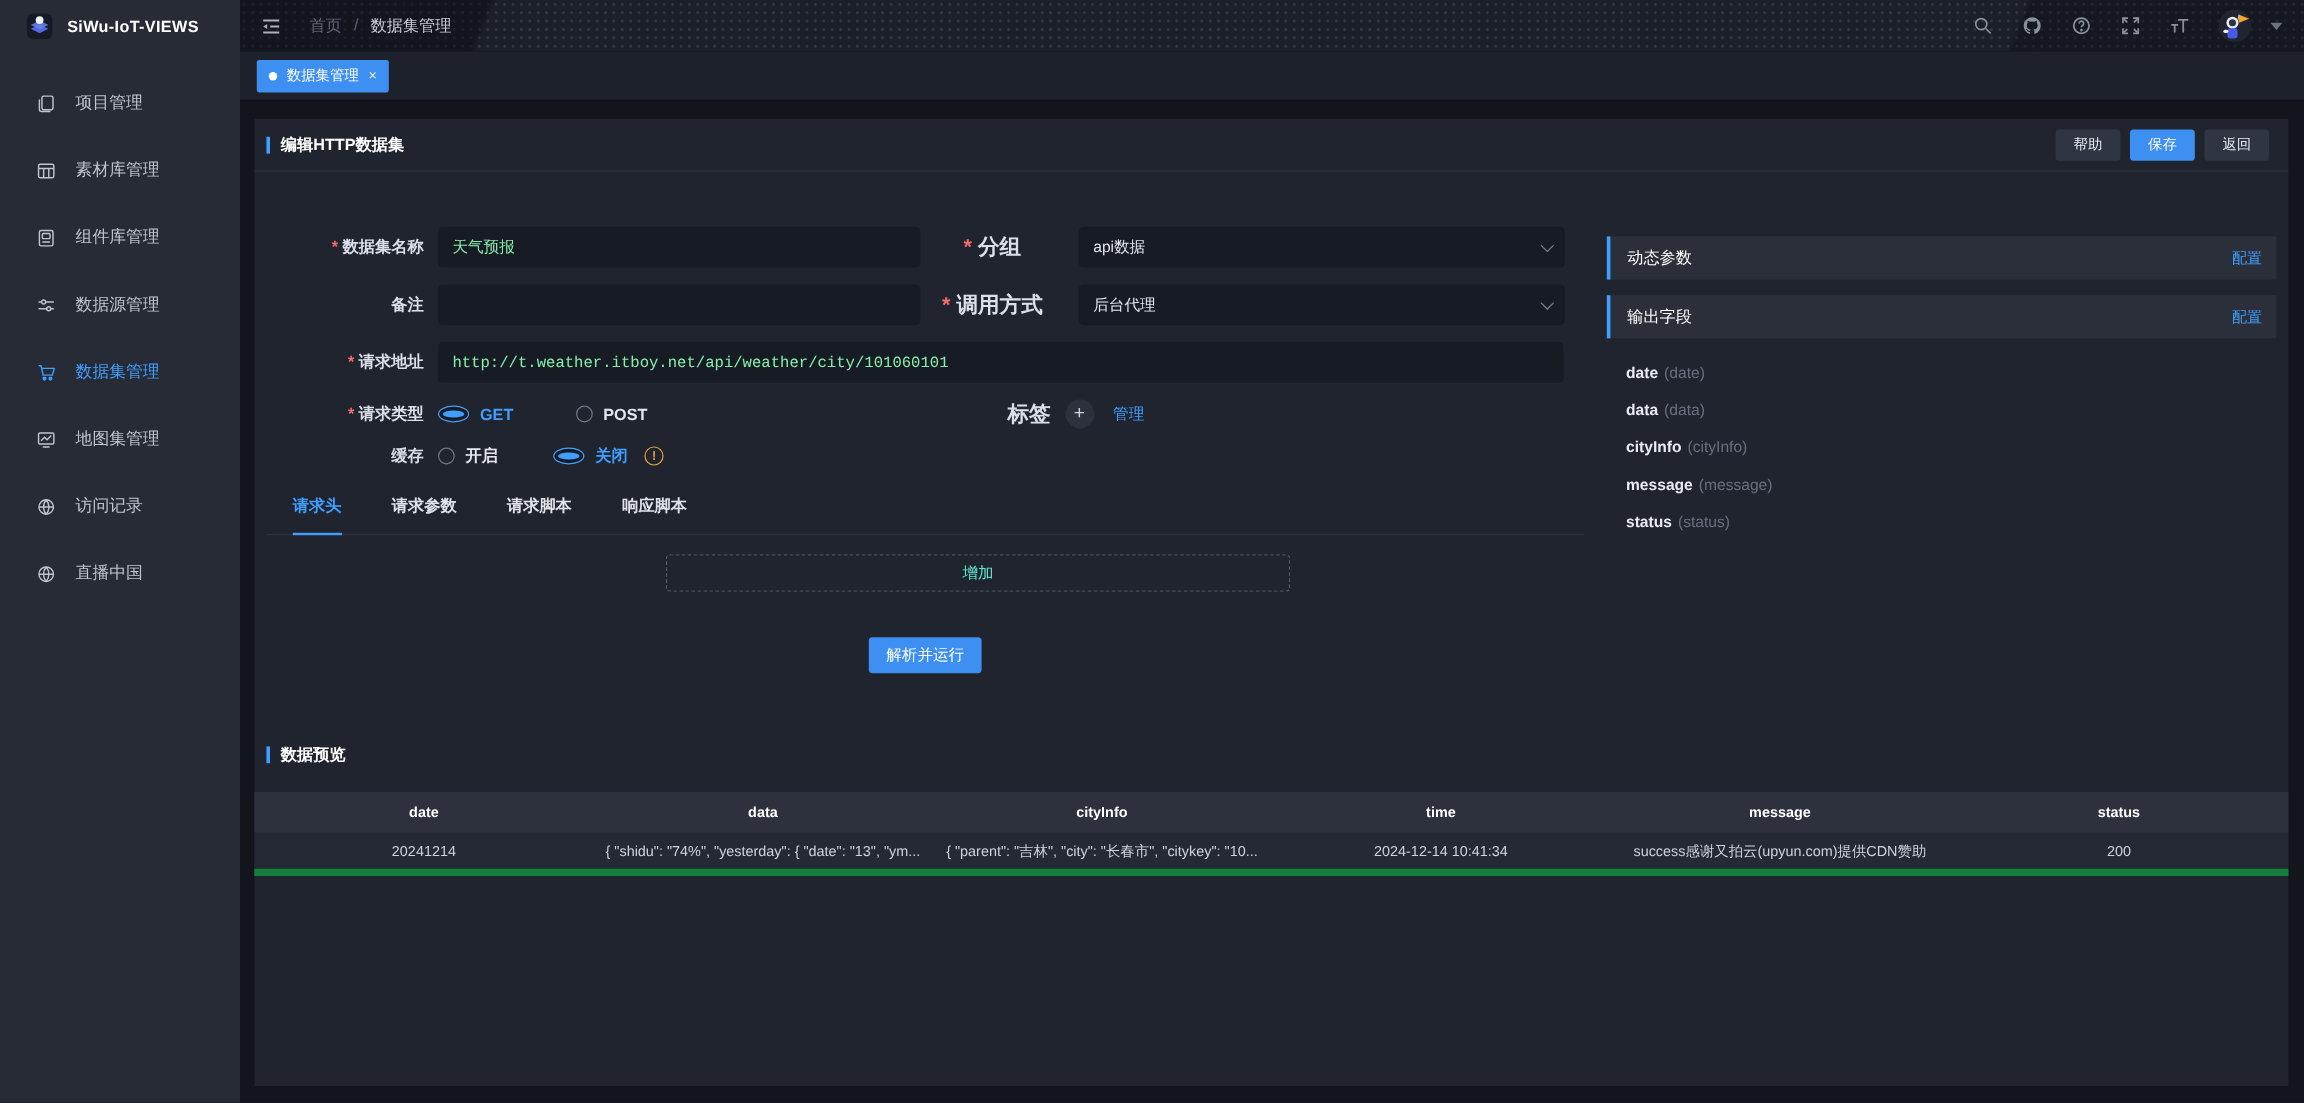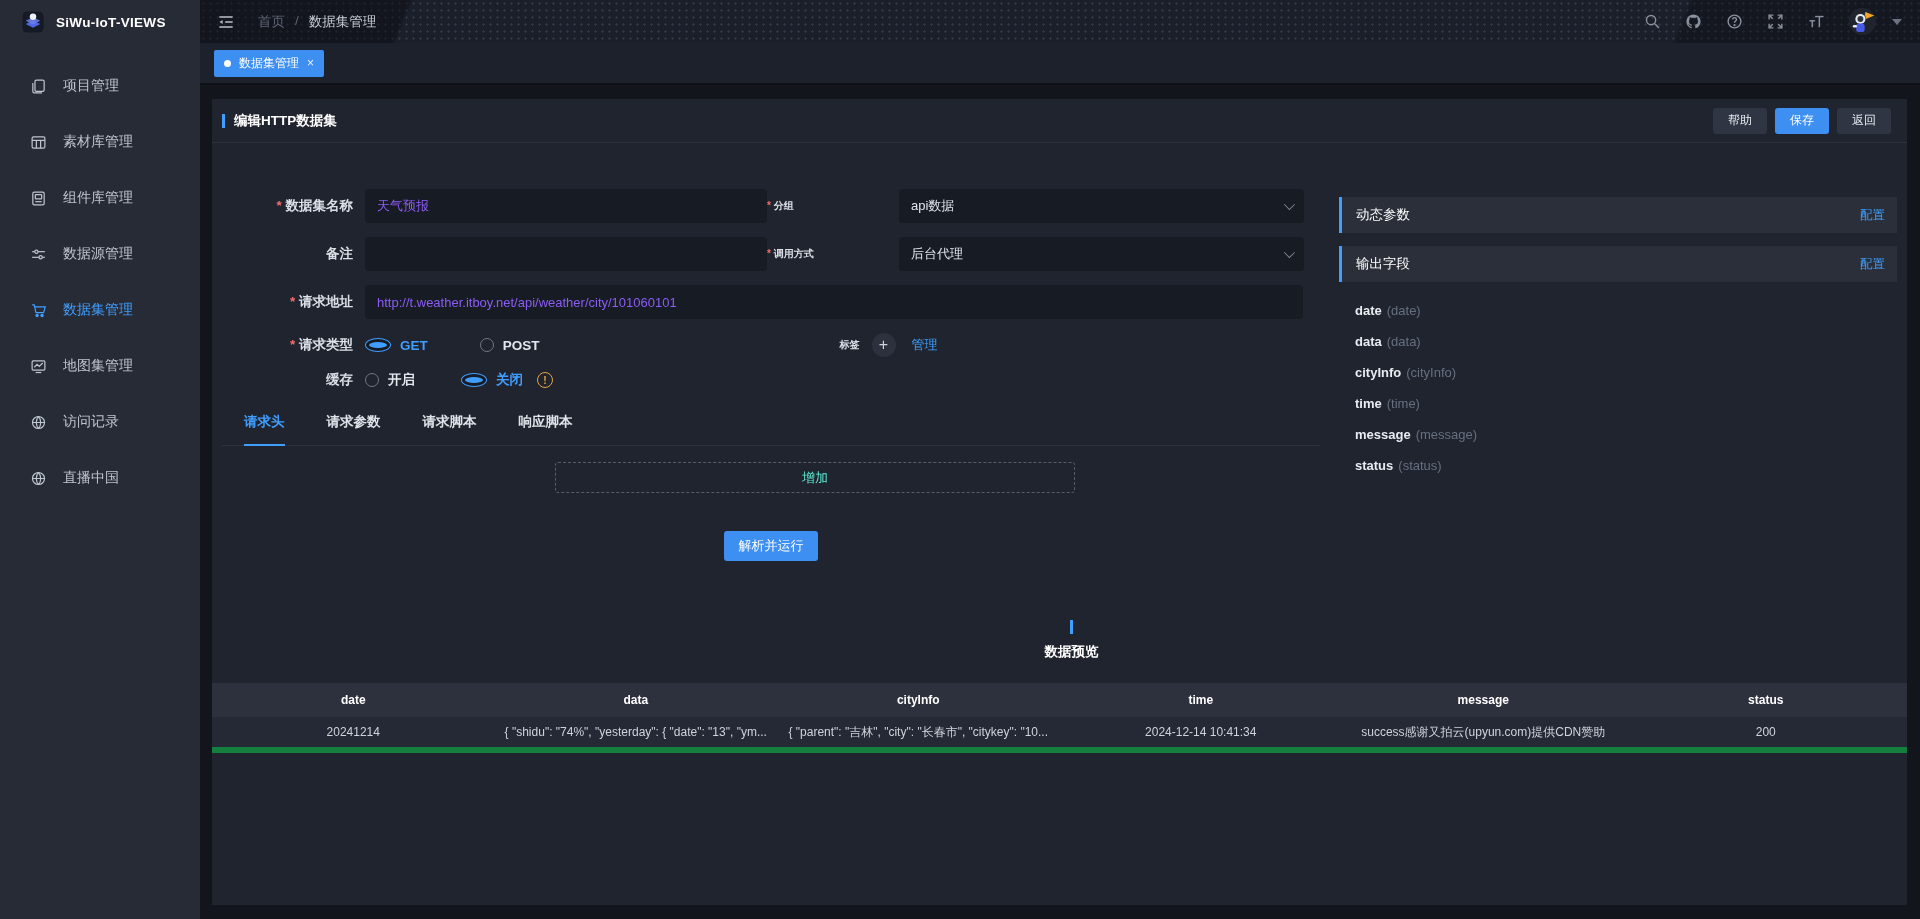--- a/index.html
+++ b/index.html
@@ -55,25 +55,25 @@
   .head-actions { margin-left:auto; display:flex; gap:8px;align-items:flex-end; }
   .btn { height:26px; padding:0 15px; font-size:12px; border-radius:3px; display:flex; align-items:center;
          color:#e6eaf1; background:#2f3542; border:none; cursor:pointer; font-family:inherit; }
   .btn.primary { background:#3d8ff2; color:#fff; }
 
   
   .form-zone { padding:46px 0 0 10px; width:1108px; }
   .frow { display:flex; align-items:center; margin-bottom:14px; }
   .lbl { width:143px; text-align:right; padding-right:12px; color:#dbdfe7; font-size:13.5px;
          font-weight:bold; flex:none; }
-  .lbl2 { width:132px; text-align:left; padding-right:12px; color:#dbdfe7; font-size:10px;
+  .lbl2 { width:132px; text-align:center; padding-right:12px; color:#dbdfe7; font-size:18px;
           font-weight:bold; flex:none; }
   .req::before { content:"* "; color:#f56c6c; font-weight:bold; }
-  .inp { height:34px; background:#171b24; border:none; border-radius:4px; color:#8b5cf6;
-         font-size:13px; padding:0 12px; outline:none; font-family:Liberation Sans, sans-serif; }
+  .inp { height:34px; background:#171b24; border:none; border-radius:4px; color:#86efac;
+         font-size:13px; padding:0 12px; outline:none; font-family:Liberation Mono, monospace; }
   .w400 { width:402px; }
   .sel { height:34px; background:#171b24; border-radius:4px; color:#e2e6ed; font-size:13px;
          padding:0 12px; display:flex; align-items:center; justify-content:space-between;
          cursor:pointer; width:405px; }
   .chev { width:8px; height:8px; border-right:1.5px solid #7a8190; border-bottom:1.5px solid #7a8190;
           transform:rotate(45deg) translateY(-2px); }
   .w938 { width:938px; }
 
   .radio-group { display:flex; align-items:center; gap:52px; }
   .radio { display:flex; align-items:center; gap:9px; cursor:pointer; }
@@ -110,21 +110,21 @@
                 margin-bottom:13px; }
   .panel-bar { width:3px; height:36px; background:#409eff; margin-right:14px; flex:none; }
   .panel-title { font-weight:normal; color:#ffffff; font-size:13.5px; }
   .panel-link { margin-left:auto; color:#409eff; font-size:12.5px; cursor:pointer; }
   .field-item { padding:8px 0 8px 16px; font-size:13px; }
   .field-name { color:#e8ecf2; font-weight:bold; }
   .field-alias { color:#677080; margin-left:5px; }
 
   
   .preview-zone { position:absolute; left:0; right:0; top:521px; }
-  .pv-title { display:flex; align-items:center; gap:9px; padding-left:24px; margin-bottom:22px;flex-direction:column; }
+  .pv-title { display:flex; align-items:center; gap:9px; padding-left:10px; margin-bottom:22px; }
   .tbl-head { display:flex; height:34px; background:#2c313d; align-items:center; }
   .tbl-row { display:flex; height:36px; background:#242935; align-items:center;
              border-bottom:6px solid #15803d; }
   .cell { flex:1; text-align:center; font-size:12px; color:#ced3db; overflow:hidden;
           white-space:nowrap; text-overflow:ellipsis; padding:0 6px; }
   .tbl-head .cell { color:#ffffff; font-weight:bold; }
 </style>
 </head>
 <body>
 
@@ -392,23 +392,20 @@
     <div class="field-item">
       <span class="field-name">date</span><span class="field-alias">(date)</span>
     </div>
     <div class="field-item">
       <span class="field-name">data</span><span class="field-alias">(data)</span>
     </div>
     <div class="field-item">
       <span class="field-name">cityInfo</span><span class="field-alias">(cityInfo)</span>
     </div>
     <div class="field-item">
-      <span class="field-name">time</span><span class="field-alias">(time)</span>
-    </div>
-    <div class="field-item">
       <span class="field-name">message</span><span class="field-alias">(message)</span>
     </div>
     <div class="field-item">
       <span class="field-name">status</span><span class="field-alias">(status)</span>
     </div>
   </div>
 
   <div class="preview-zone">
     <div class="pv-title">
       <span class="sec-bar"></span>

